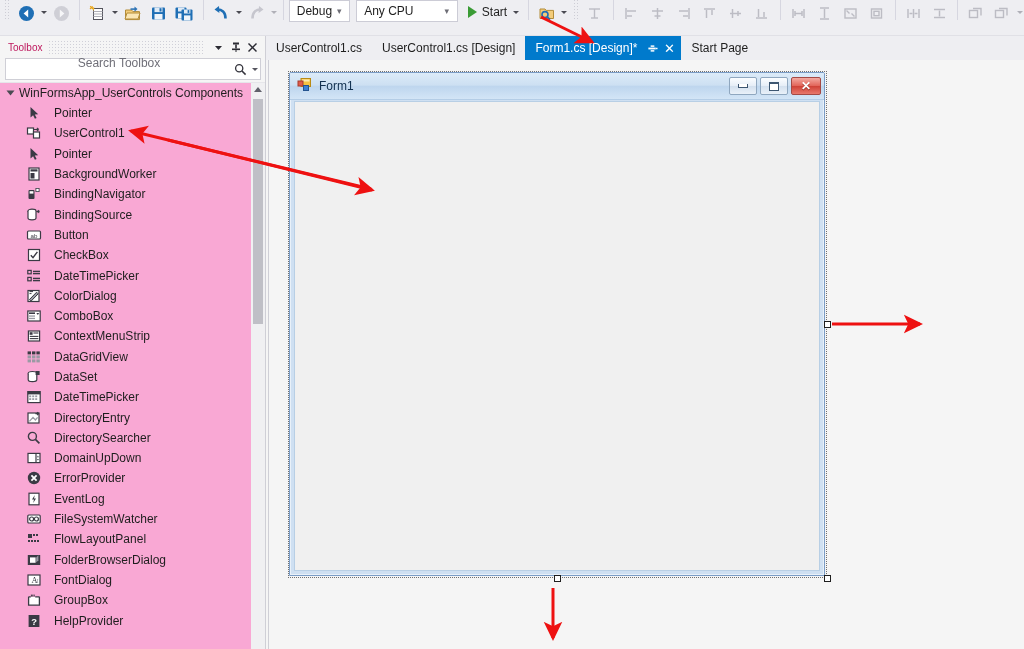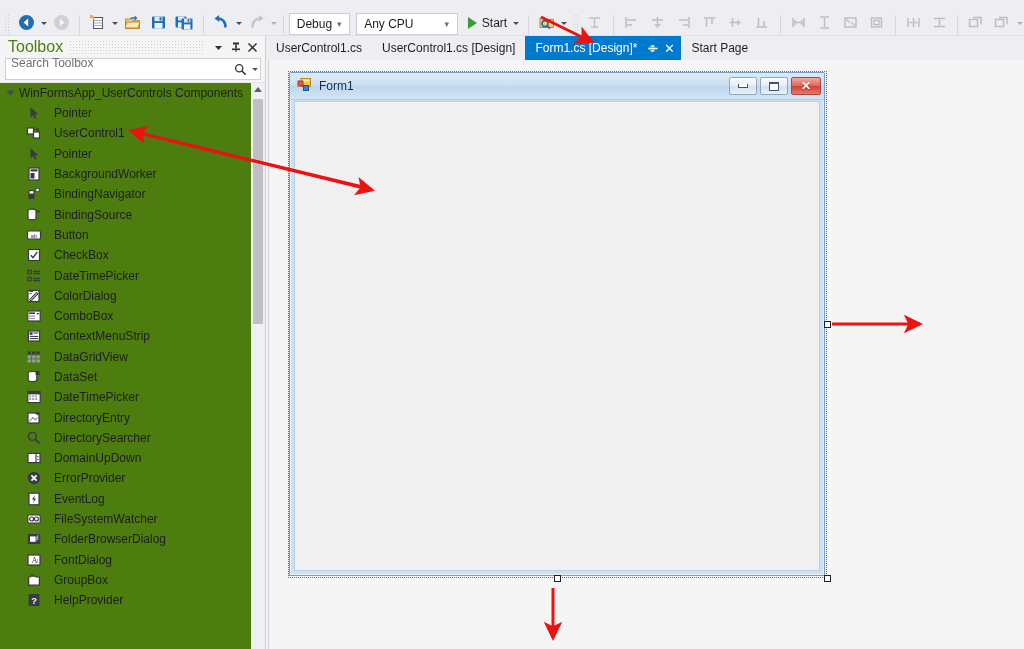--- a/index.html
+++ b/index.html
@@ -12,21 +12,21 @@
     font-size: 12px;
     color: #1e1e1e;
     -webkit-font-smoothing: antialiased;
   }
   #app { position: relative; width: 1024px; height: 649px; background: #f5f5f5; }
 
   
   #toolbar {
     position: absolute; left: 0; top: 0; width: 1024px; height: 36px;
     background: #eeeef2;
-    display: flex; align-items: flex-end;
+    display: flex; align-items: flex-start;
     border-bottom: 1px solid #e0e0e6;
   }
   .tb-grip {
     width: 9px; height: 20px; margin: 0 2px 0 4px;
     background-image: radial-gradient(#c9c9d2 38%, transparent 40%);
     background-size: 3px 3px; background-position: 0 2px;
     opacity: .9;
   }
   .tb-sep { width: 1px; height: 20px; background: #d6d6e0; margin: 0 5px; }
   .tb-btn {
@@ -70,48 +70,48 @@
   
   #toolbox {
     position: absolute; left: 0; top: 36px; width: 266px; height: 613px;
     background: #f5f5f5; border-right: 1px solid #cfcfd6;
     display: flex; flex-direction: column;
   }
   #toolbox-header {
     height: 22px; display: flex; align-items: center; padding: 0 4px 0 8px;
     background: #f5f5f5; flex: 0 0 auto;
   }
-  #toolbox-title { font-size: 16px; color: #4d7c0f; white-space: nowrap; }
+  #toolbox-title { font-size: 10px; color: #be185d; white-space: nowrap; }
   #toolbox-dragdots {
     flex: 1; height: 14px; margin: 0 6px;
     background-image: radial-gradient(#d0d0d8 38%, transparent 40%);
     background-size: 3px 3px;
   }
   .hdr-btn { width: 17px; height: 17px; display: flex; align-items: center; justify-content: center; cursor: default; }
 
   #toolbox-search-row {
     height: 22px; margin: 0 4px 2px 5px; background: #fff;
     border: 1px solid #cfcfd6; display: flex; align-items: center; flex: 0 0 auto;
   }
   #toolbox-search-input {
     flex: 1; border: 0; outline: 0; background: transparent;
     font-family: "Liberation Sans", sans-serif; font-size: 12px; color: #1e1e1e;
-    padding: 0 4px 12px 5px; height: 24px;
+    padding: 0 4px 12px 5px; height: 24px; text-align: center;
   }
   #toolbox-search-input::placeholder { color: #6f6f78; opacity: 1; }
   #search-icon-wrap { width: 18px; display:flex; align-items:center; justify-content:center; }
   #search-caret { width: 11px; display:flex; align-items:center; justify-content:center; }
   #search-caret::after {
     content:""; border-left:3px solid transparent; border-right:3px solid transparent;
     border-top:3px solid #55555e;
   }
 
   #toolbox-list-wrap {
     position: relative; flex: 1; overflow: hidden;
-    background: #4d7c0f; border-top: 1px solid #e6e6ea; text-align: center;
+    background: #f9a8d4; border-top: 1px solid #e6e6ea; text-align: center;
   }
   #toolbox-list { position: absolute; left: 0; top: 0; right: 14px; bottom: 0; overflow: hidden; }
 
   .tbx-group {
     height: 20px; display: flex; align-items: center; padding-left: 8px; cursor: default;
   }
   .tbx-group .tri {
     width: 0; height: 0; margin-right: 6px;
     border-top: 4px solid transparent; border-bottom: 4px solid transparent;
     border-left: 5px solid #4a4a52;
@@ -758,20 +758,36 @@
                 <circle cx="5.6" cy="8" r="2" fill="none" stroke="#3a3a44" stroke-width="1.2"></circle>
                 <circle cx="10.4" cy="8" r="2" fill="none" stroke="#3a3a44" stroke-width="1.2"></circle>
                 <path d="M7.6 8 h0.8" stroke="#3a3a44" stroke-width="1.2"></path>
               </svg>
             </span>
             <span class="iname">FileSystemWatcher</span>
           </div>
           <div class="tbx-item">
             <span class="iwrap">
               <svg width="16" height="16" viewBox="0 0 16 16">
+                <g fill="#3a3a44">
+                  <rect x="2" y="3" width="4" height="4"></rect>
+                  <rect x="7" y="3" width="2" height="2"></rect>
+                  <rect x="10" y="3" width="2" height="2"></rect>
+                  <rect x="2" y="9" width="2" height="2"></rect>
+                  <rect x="5" y="9" width="2" height="2"></rect>
+                  <rect x="8" y="9" width="2" height="2"></rect>
+                  <rect x="11" y="9" width="2" height="2"></rect>
+                </g>
+              </svg>
+            </span>
+            <span class="iname">FlowLayoutPanel</span>
+          </div>
+          <div class="tbx-item">
+            <span class="iwrap">
+              <svg width="16" height="16" viewBox="0 0 16 16">
                 <rect x="1.8" y="3" width="12.4" height="10" fill="#3a3a44"></rect>
                 <path d="M4 5.4 h5.6 v5.4 h-5.6 Z" fill="#ffffff"></path>
                 <path d="M10.2 5.4 l2.2 -2.2 v5 l-2.2 2.2 Z" fill="#9a9aa4"></path>
               </svg>
             </span>
             <span class="iname">FolderBrowserDialog</span>
           </div>
           <div class="tbx-item">
             <span class="iwrap">
               <svg width="16" height="16" viewBox="0 0 16 16">

